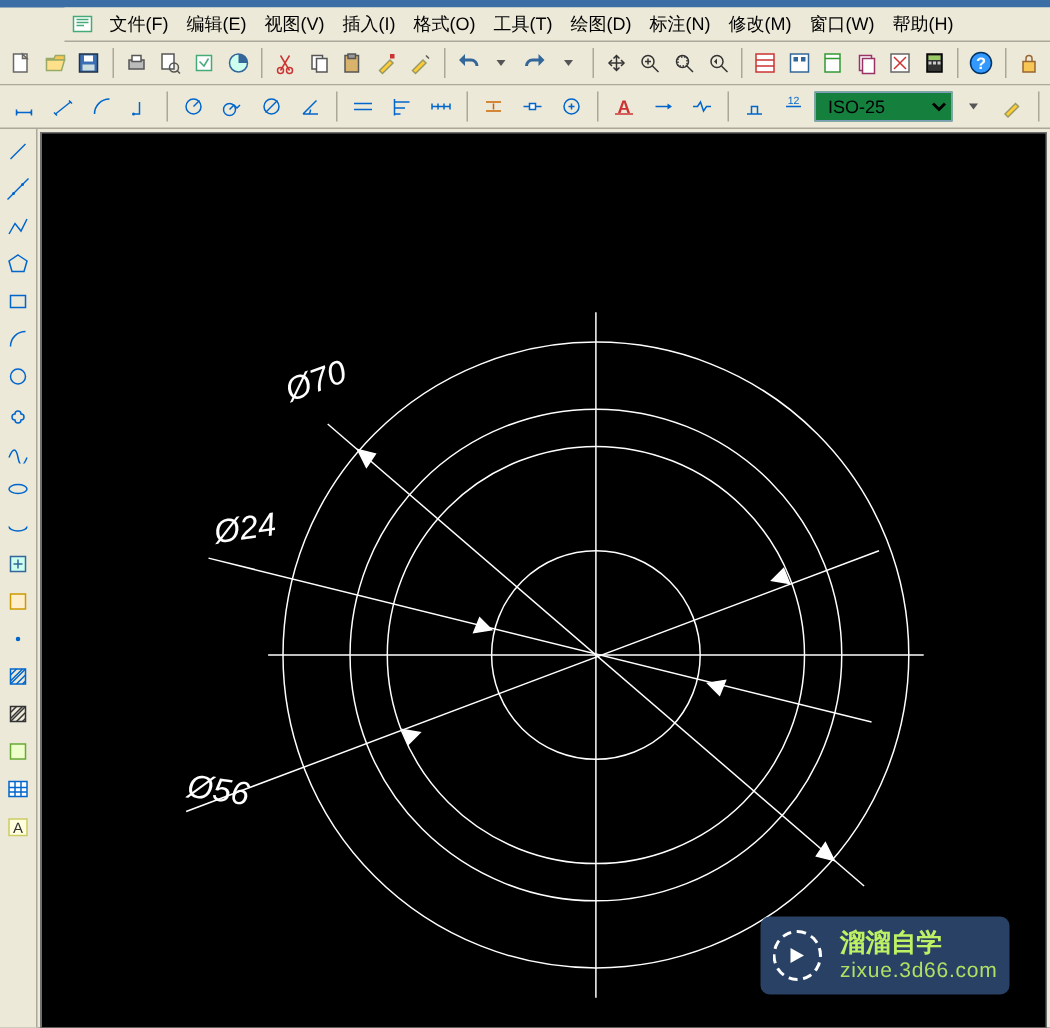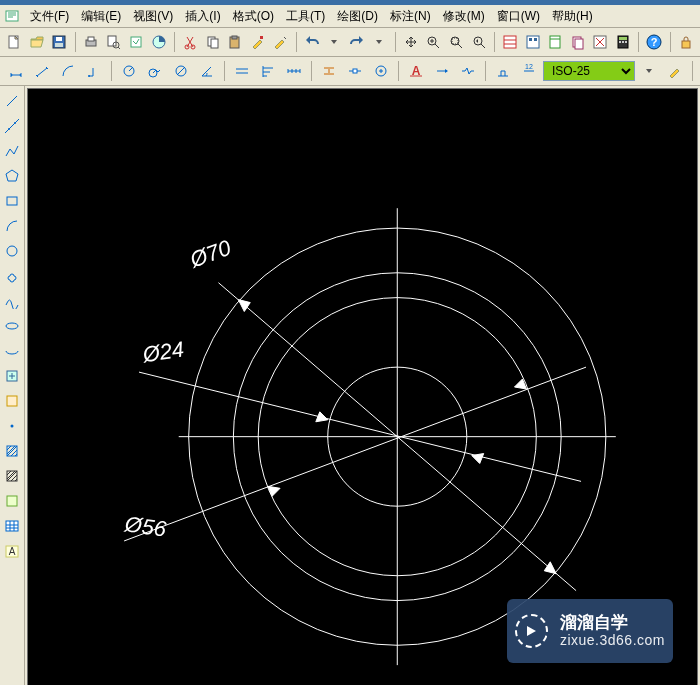--- a/index.html
+++ b/index.html
@@ -17,20 +17,21 @@
     height: 5px;
     background: linear-gradient(#3a6ea5, #3a6ea5);
   }
   .menubar {
     display: flex;
     align-items: center;
     height: 22px;
     background: #ece9d8;
     border-bottom: 1px solid #aca899;
     padding-left: 2px;
+    margin-left: 43px;
   }
   .menubar .app-icn {
     width: 16px;
     height: 16px;
     margin: 0 4px 0 2px;
     display: inline-flex;
     align-items: center;
     justify-content: center;
   }
   .menubar .item {
@@ -58,21 +59,21 @@
   }
   .sep {
     width: 1px;
     height: 20px;
     background: #aca899;
     margin: 0 3px;
   }
   .combo {
     height: 20px;
     border: 1px solid #7f9db9;
-    background: #84cc16;
+    background: #15803d;
     font-size: 12px;
     padding: 0 4px;
   }
   .workarea {
     display: flex;
     height: calc(685px - 5px - 22px - 28px - 28px);
     position: relative;
   }
   .ltoolbar {
     width: 24px;
@@ -98,28 +99,28 @@
   svg.cad {
     width: 100%;
     height: 100%;
     display: block;
   }
   .watermark {
     position: absolute;
     right: 24px;
     bottom: 22px;
     width: 150px;
-    height: 64px;
+    height: 52px;
     background: rgba(43,71,109,0.92);
     border-radius: 6px;
     display: flex;
     align-items: center;
     gap: 12px;
     padding: 0 8px;
-    color: #ffffff;
+    color: #bef264;
   }
   .watermark .play {
     width: 30px;
     height: 30px;
     border: 2px dashed #fff;
     border-radius: 50%;
     display: flex;
     align-items: center;
     justify-content: center;
   }

